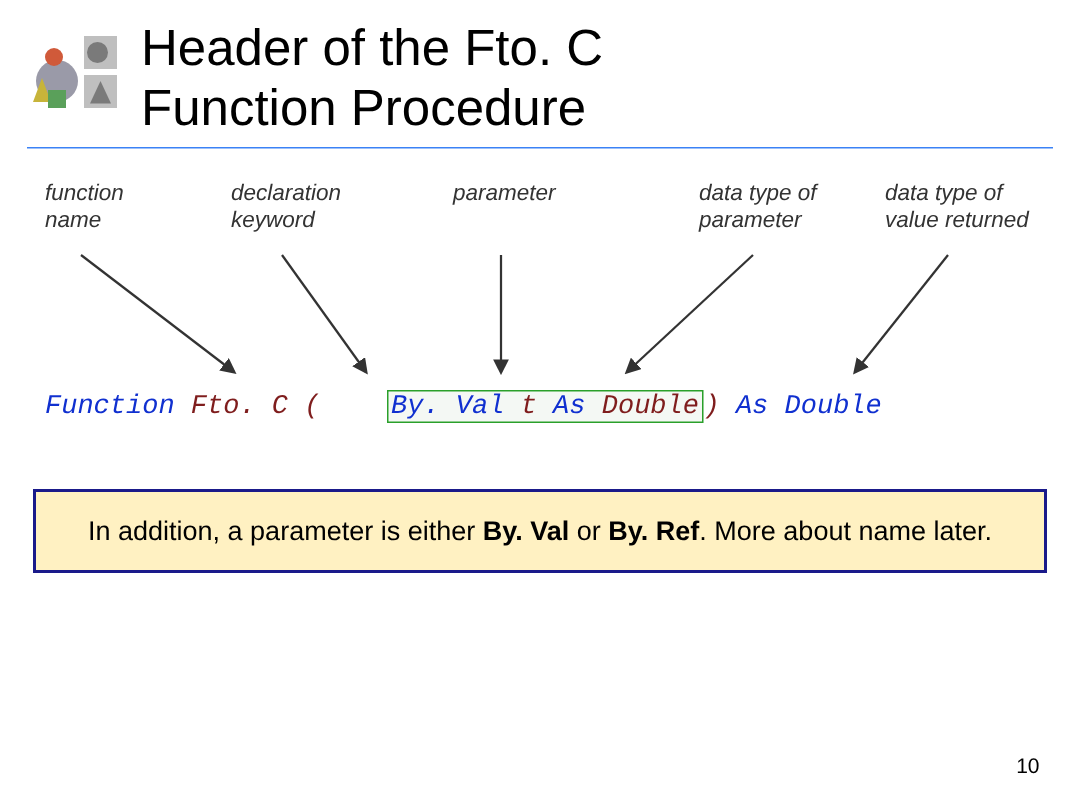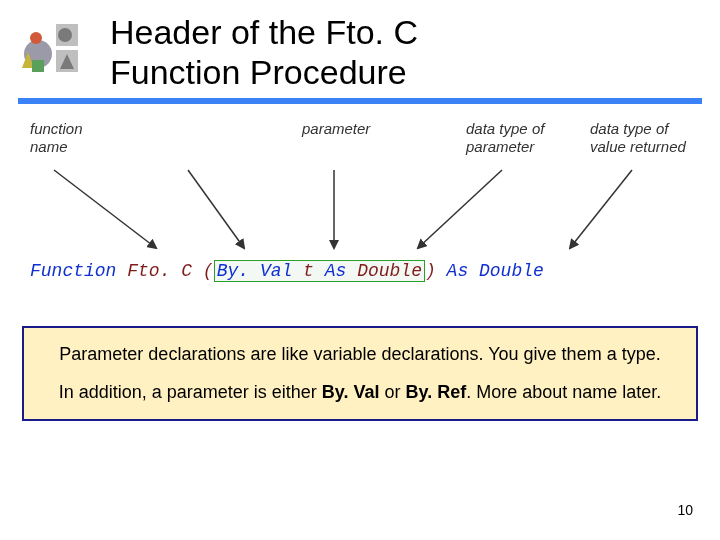--- a/index.html
+++ b/index.html
@@ -11,23 +11,22 @@
     position: relative;
     overflow: hidden;
   }
   .header-area {
     position: absolute;
     top: 12px;
     left: 18px;
     right: 18px;
     display: flex;
     align-items: center;
-    border-bottom: 6px solid #3b82f6;
+    border-bottom: 1px solid #3b82f6;
     padding-bottom: 6px;
-    gap: 16px;
   }
   .logo {
     width: 64px;
     height: 64px;
     margin-right: 12px;
     position: relative;
     flex-shrink: 0;
   }
   .logo svg { width: 100%; height: 100%; }
   .title {
@@ -70,20 +69,21 @@
     white-space: nowrap;
   }
   .kw-function { color: #1030d0; }
   .kw-as { color: #1030d0; }
   .name-tok { color: #7f1d1d; }
   .param-box {
     display: inline-block;
     border: 1px solid #2aa02a;
     background: #f4f8f4;
     padding: 0 2px;
+    margin-left: 44px;
   }
   .callout {
     position: absolute;
     left: 22px;
     right: 22px;
     top: 326px;
     background: #fff1c2;
     border: 2px solid #1a1a8a;
     padding: 14px 18px;
     font-size: 18px;
@@ -118,20 +118,22 @@
     </svg>
   </div>
   <div class="title" style="white-space:pre-line;">Header of the Fto. C
 Function Procedure</div>
 </div>
 
 <div class="diagram">
   <div class="labels-row">
     <div class="dlabel" style="left:0px">function
 name</div>
+    <div class="dlabel" style="left:124px">declaration
+keyword</div>
     <div class="dlabel" style="left:272px">parameter</div>
     <div class="dlabel" style="left:436px">data type of
 parameter</div>
     <div class="dlabel" style="left:560px">data type of
 value returned</div>
   </div>
 
   <svg class="arrows" width="660" height="90">
     <defs>
       <marker id="ah" viewBox="0 0 10 10" refX="8" refY="5" markerWidth="7" markerHeight="7" orient="auto">
@@ -155,20 +157,17 @@
       <span> </span><span class="name-tok">Double</span></span><span class="name-tok">)</span>
     <span> </span>
     <span class="kw-as">As</span>
     <span> </span>
     <span class="kw-as">Double</span>
   </div>
 </div>
 
 <div class="callout">
   <p>
-    <span>Parameter declarations are like variable declarations. You give them a type.</span>
-  </p>
-  <p>
     <span>In addition, a parameter is either </span><b>By. Val</b><span> or </span><b>By. Ref</b><span>. More about name later.</span>
   </p>
 </div>
 
 <div class="page-num">10</div>
 
 </body></html>

